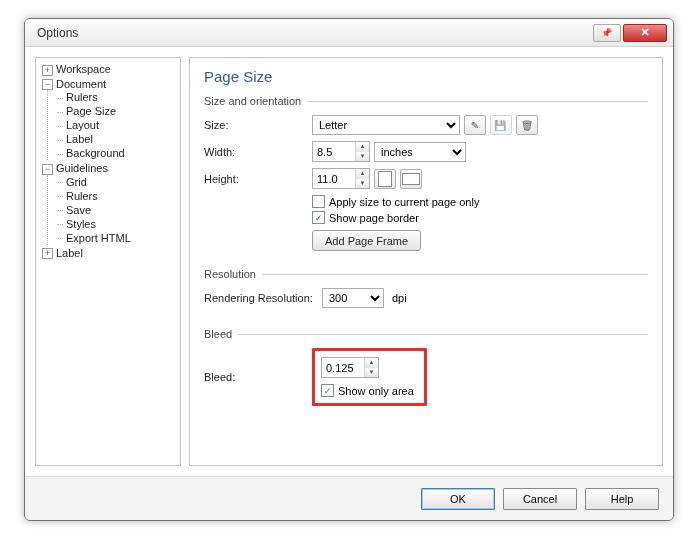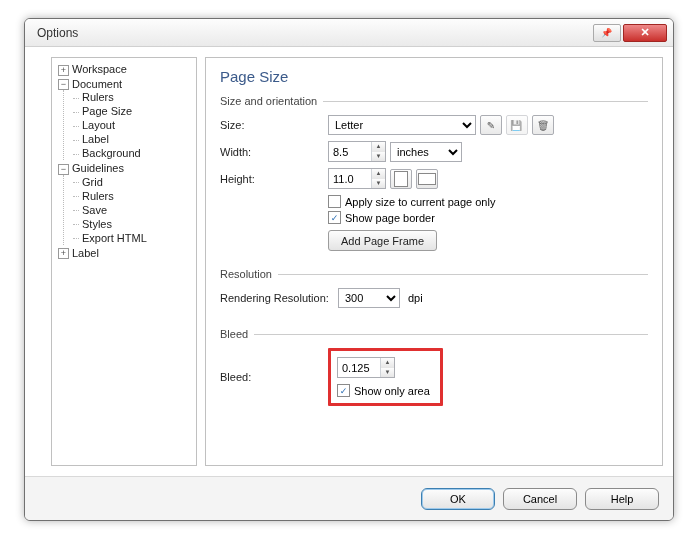--- a/index.html
+++ b/index.html
@@ -6,21 +6,21 @@
 body { font-family: "Segoe UI", Tahoma, sans-serif; font-size: 11px; background: #fff; width: 698px; height: 541px; overflow: hidden; }
 
 .window { position: absolute; left: 24px; top: 18px; width: 650px; height: 503px; border: 1px solid #707070; border-radius: 6px; background: #fff; box-shadow: 0 0 8px rgba(0,0,0,0.3); overflow: hidden; }
 
 .titlebar { height: 28px; background: linear-gradient(#fdfdfd, #eaeaea); border-bottom: 1px solid #d0d0d0; display: flex; align-items: center; padding: 0 6px 0 12px; }
 .titlebar-title { flex: 1; font-size: 12px; color: #333; }
 .titlebar-btns { display: flex; gap: 2px; }
 .titlebar-btn { width: 28px; height: 18px; border: 1px solid #aaa; background: linear-gradient(#fdfdfd, #e0e0e0); border-radius: 2px; display: flex; align-items: center; justify-content: center; font-size: 9px; color: #555; }
 .titlebar-btn.close { width: 44px; background: linear-gradient(#e88, #c9302c); border-color: #a02622; color: #fff; font-weight: bold; font-size: 11px; }
 
-.body { position: absolute; top: 28px; left: 0; right: 0; bottom: 44px; padding: 10px; display: flex; gap: 8px; margin-left: 16px; }
+.body { position: absolute; top: 28px; left: 0; right: 0; bottom: 44px; padding: 10px; display: flex; gap: 8px; }
 
 .tree-panel { width: 146px; border: 1px solid #c0c0c0; background: #fff; padding: 4px 2px; overflow: auto; }
 .tree ul { list-style: none; padding-left: 0; }
 .tree li { padding: 1px 0; white-space: nowrap; color: #222; }
 .tree .toggle { display: inline-block; width: 11px; height: 11px; border: 1px solid #999; font-size: 9px; line-height: 9px; text-align: center; margin: 0 3px 0 4px; color: #555; background: #fff; vertical-align: middle; }
 .tree .children { padding-left: 18px; }
 .tree .dotted { border-left: 1px dotted #bbb; margin-left: 9px; padding-left: 9px; }
 .tree .leaf::before { content: ""; display: inline-block; width: 6px; border-top: 1px dotted #bbb; vertical-align: middle; margin-right: 3px; }
 .tree .selected { background: transparent; }
 
@@ -29,37 +29,37 @@
 
 fieldset.group { border: none; border-top: 1px solid #ccc; padding: 8px 0 6px 0; margin-bottom: 8px; }
 fieldset.group legend { font-size: 11px; color: #444; padding-right: 6px; }
 
 .row { display: flex; align-items: center; margin-bottom: 6px; }
 .row-label { width: 108px; color: #222; }
 .ctrl-col { display: flex; align-items: center; gap: 4px; }
 
 select.std { height: 20px; border: 1px solid #abadb3; background: #fff; font-size: 11px; padding: 0 2px; }
 select.size-sel { width: 148px; }
-select.unit-sel { width: 72px; }
+select.unit-sel { width: 92px; }
 select.res-sel { width: 62px; }
 
 .spin { display: inline-flex; border: 1px solid #abadb3; height: 21px; background: #fff; }
 .spin input { border: none; width: 42px; padding: 0 4px; font-size: 11px; outline: none; }
 .spin .arrows { width: 14px; display: flex; flex-direction: column; border-left: 1px solid #cfd3d8; }
 .spin .arrows span { flex: 1; font-size: 6px; line-height: 8px; text-align: center; color: #555; background: linear-gradient(#fdfdfd,#e6e6e6); }
 
 .icon-btn { width: 22px; height: 20px; border: 1px solid #abadb3; background: linear-gradient(#fdfdfd,#e9e9e9); display: inline-flex; align-items: center; justify-content: center; font-size: 10px; color: #555; border-radius: 2px; }
 
 .chk-row { display: flex; align-items: center; gap: 4px; margin: 3px 0 3px 108px; }
 .chk { width: 13px; height: 13px; border: 1px solid #8a8a8a; background: #fff; display: inline-flex; align-items: center; justify-content: center; font-size: 9px; color: #2a6db3; }
 
 button.std-btn { height: 21px; padding: 0 12px; border: 1px solid #9c9c9c; background: linear-gradient(#fdfdfd,#e4e4e4); border-radius: 3px; font-size: 11px; color: #222; }
 
 .btm-bar { position: absolute; bottom: 0; left: 0; right: 0; height: 44px; border-top: 1px solid #d9d9d9; display: flex; align-items: center; justify-content: flex-end; gap: 8px; padding: 0 14px; background: #f4f4f4; }
-.dlg-btn { width: 74px; height: 22px; border: 1px solid #8a8a8a; background: linear-gradient(#fdfdfd,#e4e4e4); border-radius: 6px; font-size: 11px; }
+.dlg-btn { width: 74px; height: 22px; border: 1px solid #8a8a8a; background: linear-gradient(#fdfdfd,#e4e4e4); border-radius: 1px; font-size: 11px; }
 .dlg-btn.default { border: 1px solid #3c7fb1; box-shadow: 0 0 0 1px #9ecaec inset; }
 
 .highlight { border: 3px solid #e03030; border-radius: 1px; padding: 6px 10px 6px 6px; display: inline-block; }
 .unit-label { margin-left: 4px; }
 .portrait-ico { width:14px; height:16px; border:1px solid #888; display:inline-block; background:#fff; }
 .landscape-ico { width:18px; height:12px; border:1px solid #888; display:inline-block; background:#fff; }
 </style>
 </head>
 <body>
 

